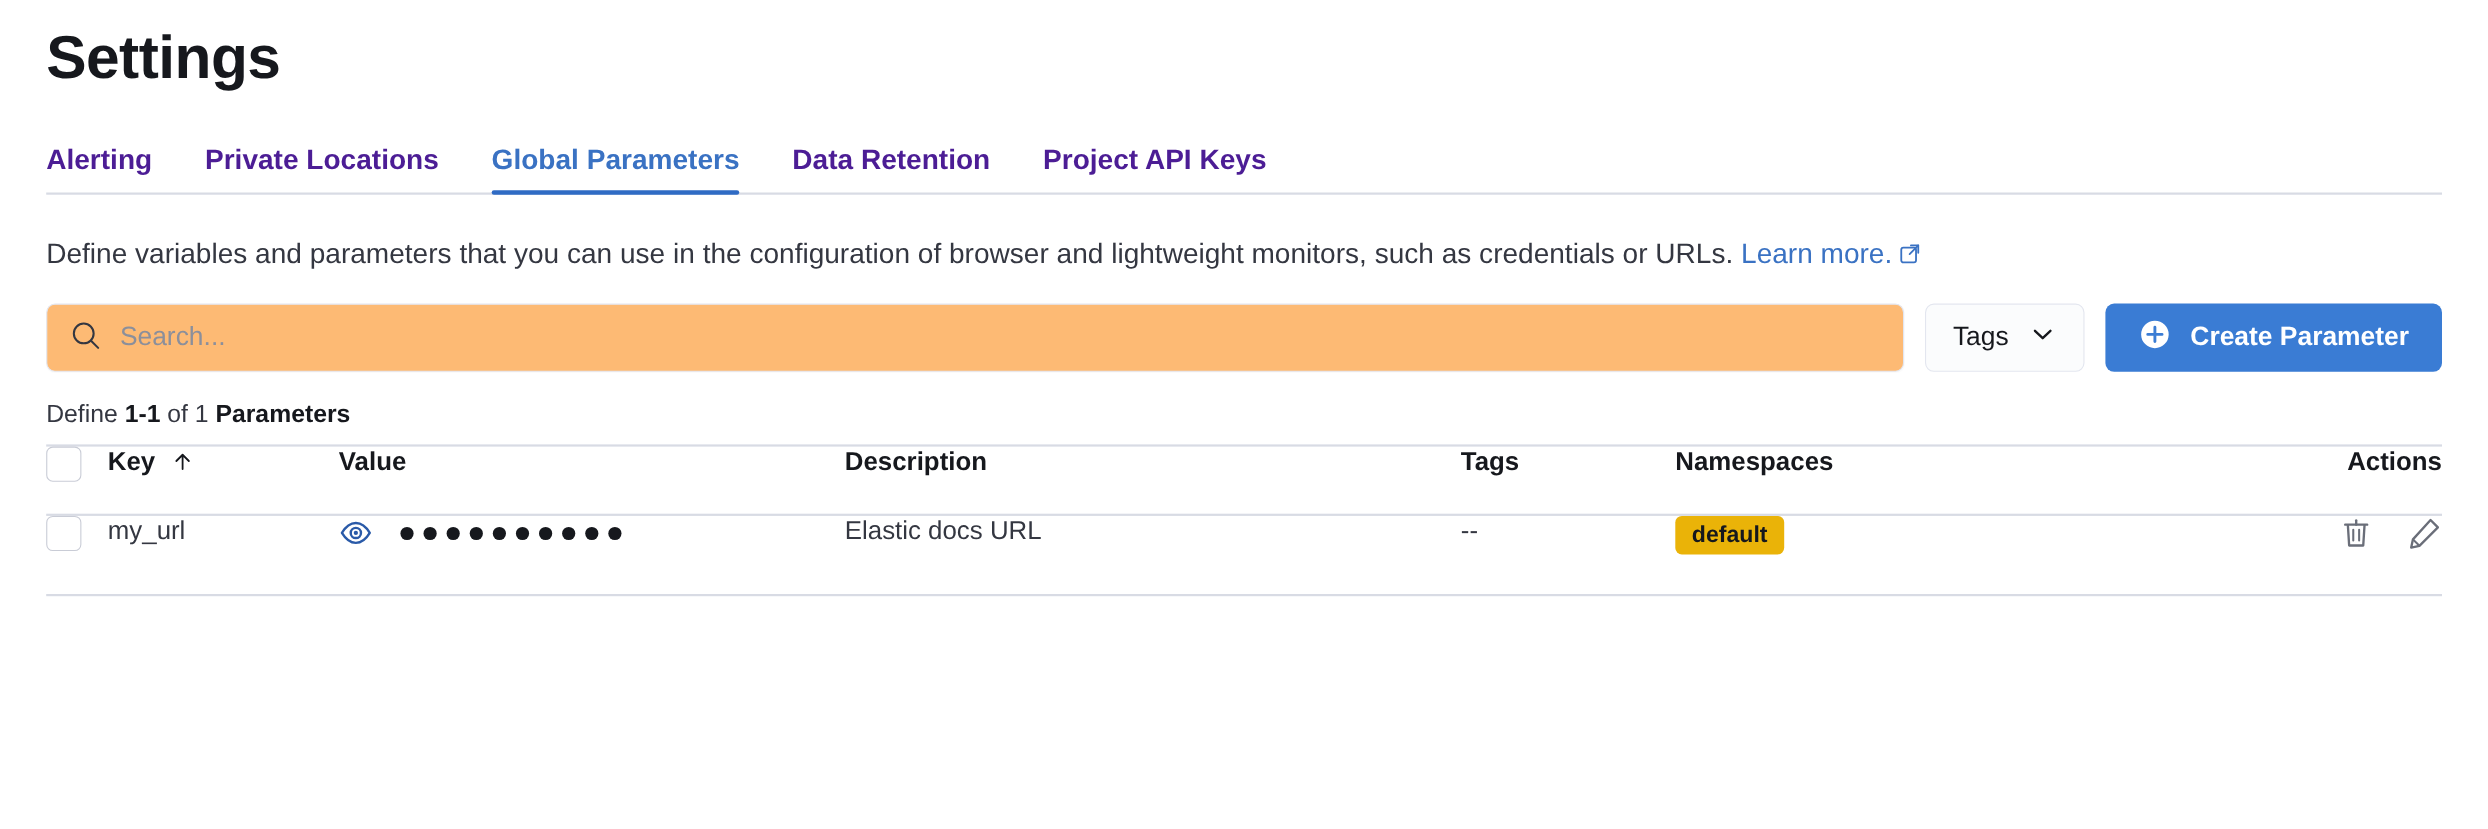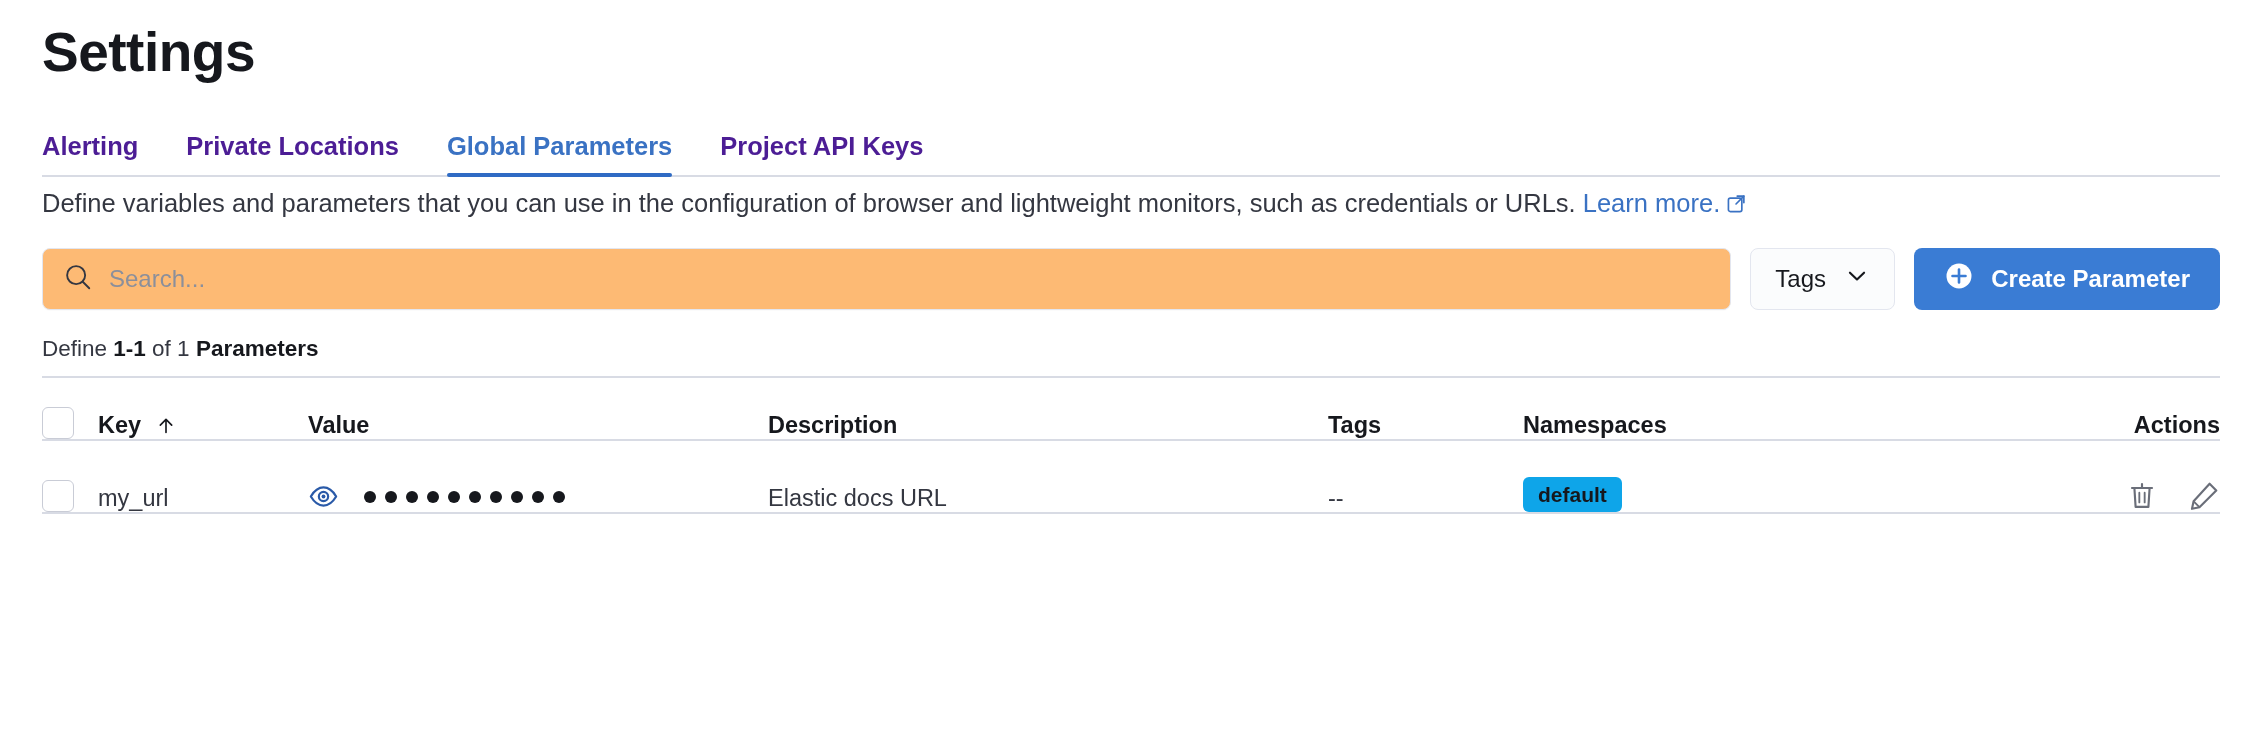--- a/index.html
+++ b/index.html
@@ -62,21 +62,21 @@
     left: 24px;
     right: 24px;
     bottom: -2px;
     height: 4px;
     background: #2f6bc4;
     border-radius: 2px;
   }
 
   
   .description {
-    margin: 10px 0 0 20px;
+    margin: 38px 0 0 20px;
     font-size: 25.5px;
     line-height: 1.33;
     color: #343741;
     max-width: 2170px;
   }
   .description .link {
     color: #3a72c3;
     text-decoration: none;
     cursor: pointer;
   }
@@ -162,21 +162,21 @@
   .showing b { font-weight: bold; color: #16181d; }
 
   
   .table {
     margin: 14px 0 0 20px;
     width: calc(100% - 40px);
     border-top: 2px solid #d8dbe4;
   }
   .row {
     display: flex;
-    align-items: flex-end;
+    align-items: flex-start;
     border-bottom: 2px solid #d8dbe4;
   }
   .row.header { height: 63px; }
   .row.data { height: 73px; }
 
   .cell { font-size: 23.5px; display: flex; align-items: center; }
   .row.header .cell { font-weight: bold; color: #16181d; }
   .row.data .cell { color: #343741; }
 
   .c-check { width: 56px; flex: 0 0 56px; }
@@ -204,21 +204,21 @@
   }
   .dots i {
     display: block;
     width: 12px;
     height: 12px;
     border-radius: 50%;
     background: #16181d;
   }
 
   .badge {
-    background: #0ea5e9;
+    background: #eab308;
     color: #16181d;
     font-size: 21px;
     font-weight: bold;
     border-radius: 6px;
     padding: 7px 15px;
     line-height: 1;
   }
 
   .icon-btn { cursor: pointer; display: inline-flex; }
 </style>
@@ -226,20 +226,21 @@
 <body>
 
 <div class="page">
 
   <h1 class="page-title">Settings</h1>
 
   <div class="tabs">
     <div class="tab">Alerting</div>
     <div class="tab">Private Locations</div>
     <div class="tab active">Global Parameters</div>
+    <div class="tab">Data Retention</div>
     <div class="tab">Project API Keys</div>
   </div>
 
   <div class="description">
     <span>Define variables and parameters that you can use in the configuration of browser and lightweight monitors, such as credentials or URLs.</span>
     <a class="link" href="#"><span>Learn more.</span></a><span class="ext-icon"><svg viewBox="0 0 16 16" width="19" height="19">
           <rect x="1.2" y="3.5" width="11.3" height="11.3" rx="1.6" fill="none" stroke="#3a72c3" stroke-width="1.4"></rect>
           <path d="M8.6 1.8h5.6v5.6" fill="none" stroke="#3a72c3" stroke-width="1.4" stroke-linecap="round" stroke-linejoin="round"></path>
           <path d="M14.2 1.8 L7.6 8.4" fill="none" stroke="#3a72c3" stroke-width="1.4" stroke-linecap="round"></path>
           <rect x="7.0" y="0.6" width="7.8" height="7.8" fill="#ffffff" opacity="0"></rect>

